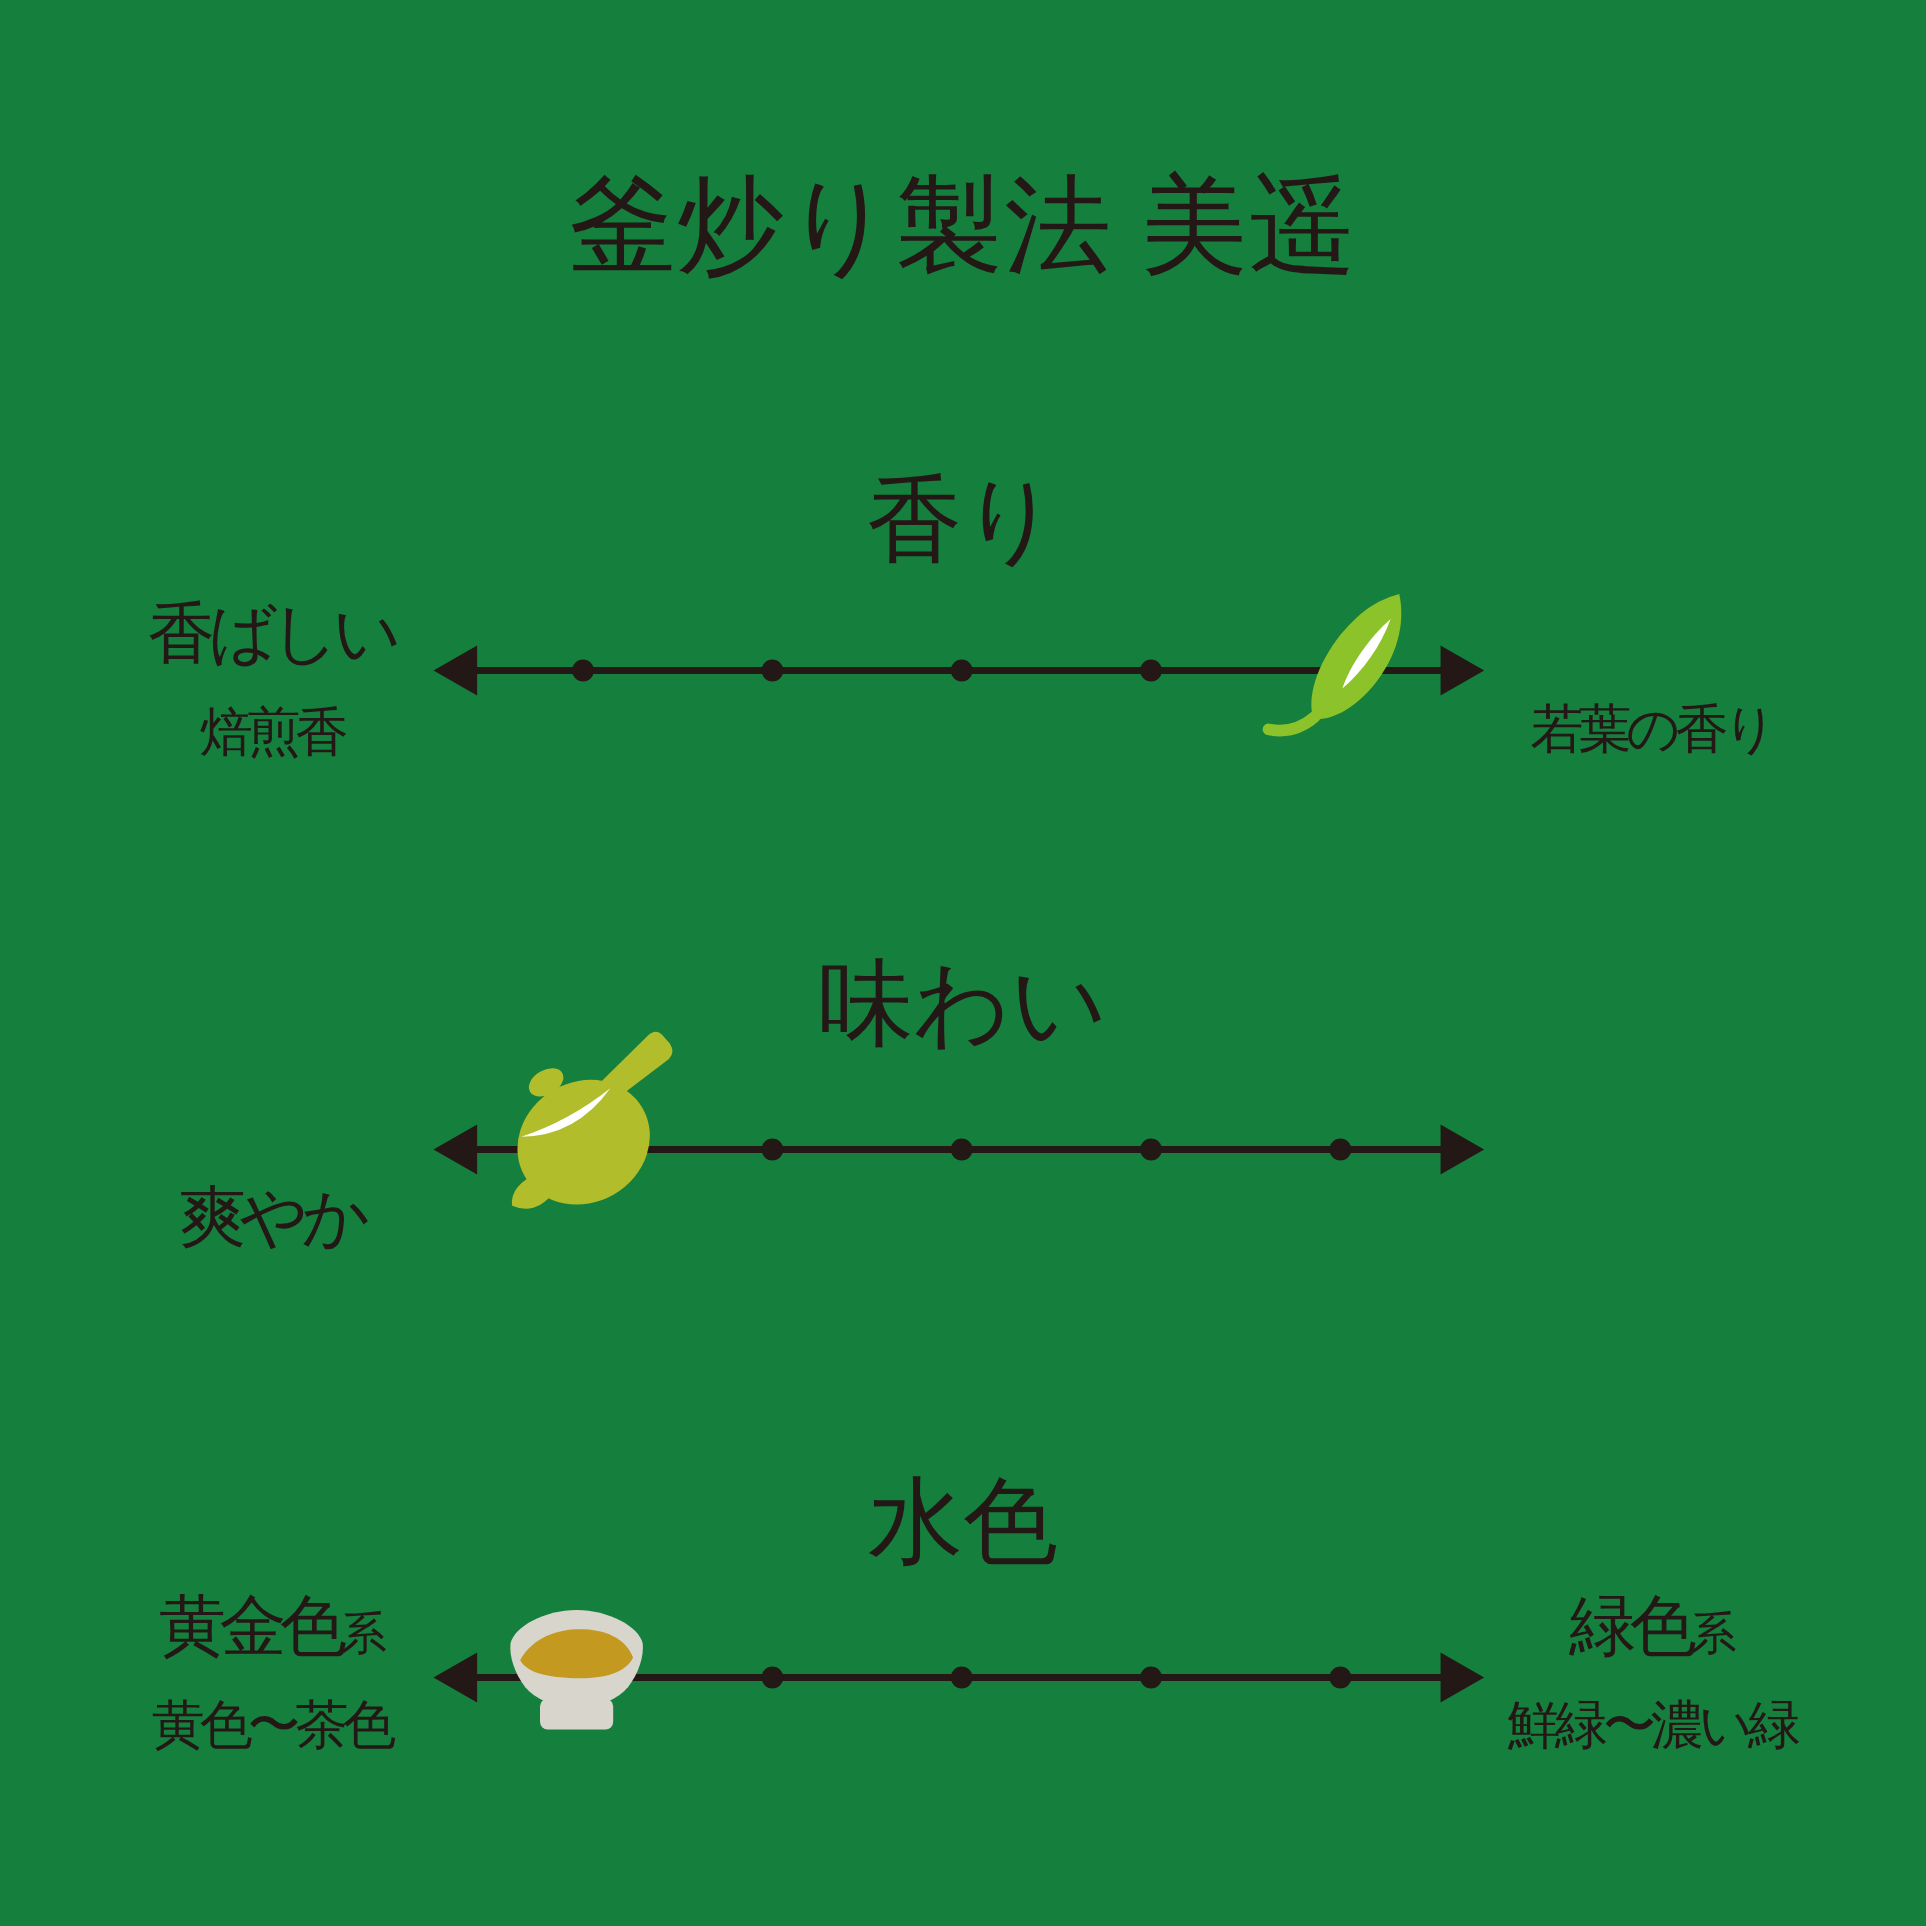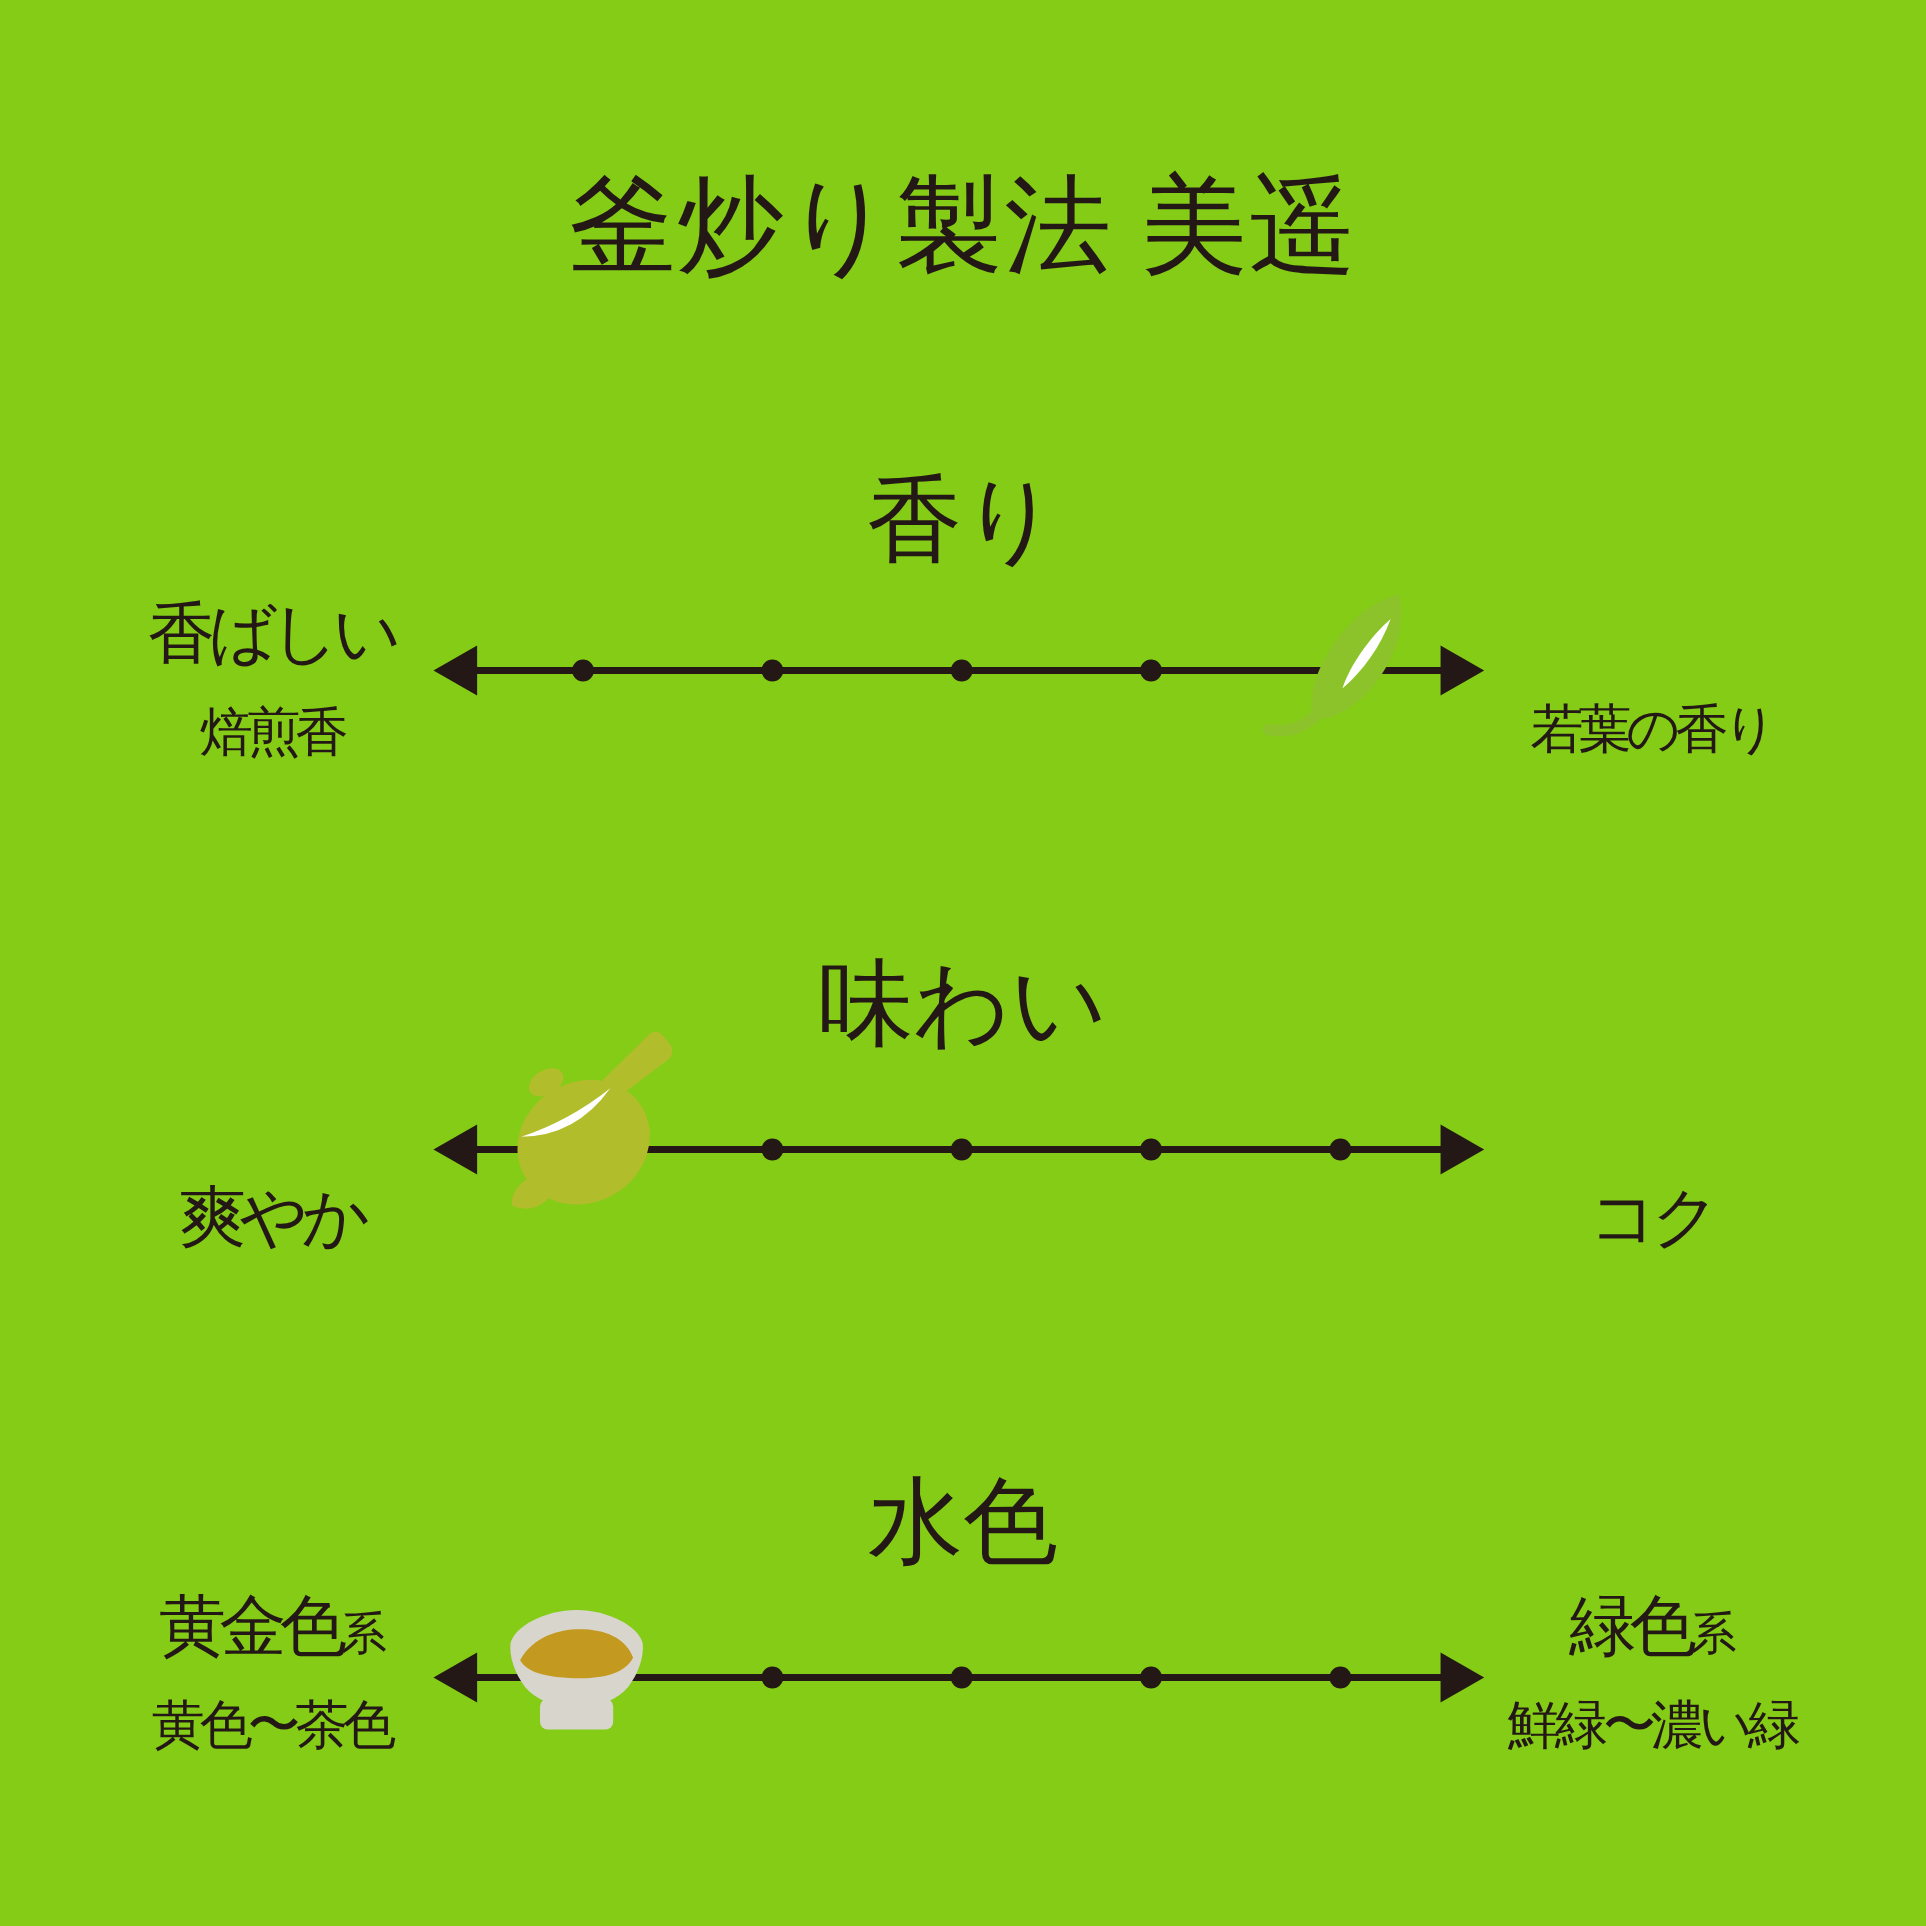--- a/index.html
+++ b/index.html
@@ -1,19 +1,19 @@
 <!DOCTYPE html>
 <html style="--ink: #231815; --leaf: #8dc32a; --pot: #b2bd2b; --tea: #c4991f; --cup: #d8d6cc;font-size:10.3px"><head>
 <meta charset="utf-8">
 <style>
   html,body{margin:0;padding:0}
   :root{
     --ink:#231815; --leaf:#8dc32a; --pot:#b2bd2b; --tea:#c4991f; --cup:#d8d6cc;
   }
-  .page{position:relative;width:1926px;height:1926px;background:#84cc16;overflow:hidden;
+  .page{position:relative;width:1926px;height:1926px;background:#15803d;overflow:hidden;
         color:var(--ink);font-family:"Liberation Sans",sans-serif}
   .serif{font-family:"Liberation Serif","DejaVu Serif",serif}
   .ctr{position:absolute;left:0;width:1926px;text-align:center;line-height:1;white-space:nowrap}
   .main-title{top:173px;font-size:107px;letter-spacing:1.3px}
   .sec-title{font-size:95px}
   #t1{top:473px} #t2{top:957px} #t3{top:1475px}
   .lbl{position:absolute;text-align:center;line-height:1;white-space:nowrap}
   .lblL{left:0;width:543px}
   .lblR{left:1377px;width:549px}
   .l-main{font-size:67px;letter-spacing:-6.4px}
@@ -48,21 +48,20 @@
     <circle class="dot" cx="1448" cy="200" r="17"></circle>
     <g transform="translate(1470,188) rotate(33)">
       <path fill="var(--leaf)" d="M0,-128 C34,-94 50,-44 44,14 C38,62 18,96 -6,108 C-32,88 -48,36 -42,-26 C-36,-80 -18,-108 0,-128 Z"></path>
       <path fill="none" stroke="var(--leaf)" stroke-width="18" stroke-linecap="round" d="M-6,104 C-14,132 -30,150 -56,160"></path>
       <path fill="#ffffff" d="M10,-88 C20,-44 18,2 6,44 C-4,8 -2,-48 10,-88 Z"></path>
     </g>
   </svg>
 
   <div class="ctr sec-title serif" id="t2">味わい</div>
   <div class="lbl lblL l-main" style="top:1183px">爽やか</div>
-  <div class="lbl lblR l-main" style="top:1183px">コク</div>
 
   <svg class="axis" id="ax2" width="1104" height="257" viewBox="0 0 1720 400">
     <line class="shaft" x1="90" y1="200" x2="1617" y2="200"></line>
     <polygon class="head" points="35,200 103,161 103,239"></polygon>
     <polygon class="head" points="1672,200 1604,161 1604,239"></polygon>
     <circle class="dot" cx="268" cy="200" r="17"></circle>
     <circle class="dot" cx="563" cy="200" r="17"></circle>
     <circle class="dot" cx="858" cy="200" r="17"></circle>
     <circle class="dot" cx="1153" cy="200" r="17"></circle>
     <circle class="dot" cx="1448" cy="200" r="17"></circle>

